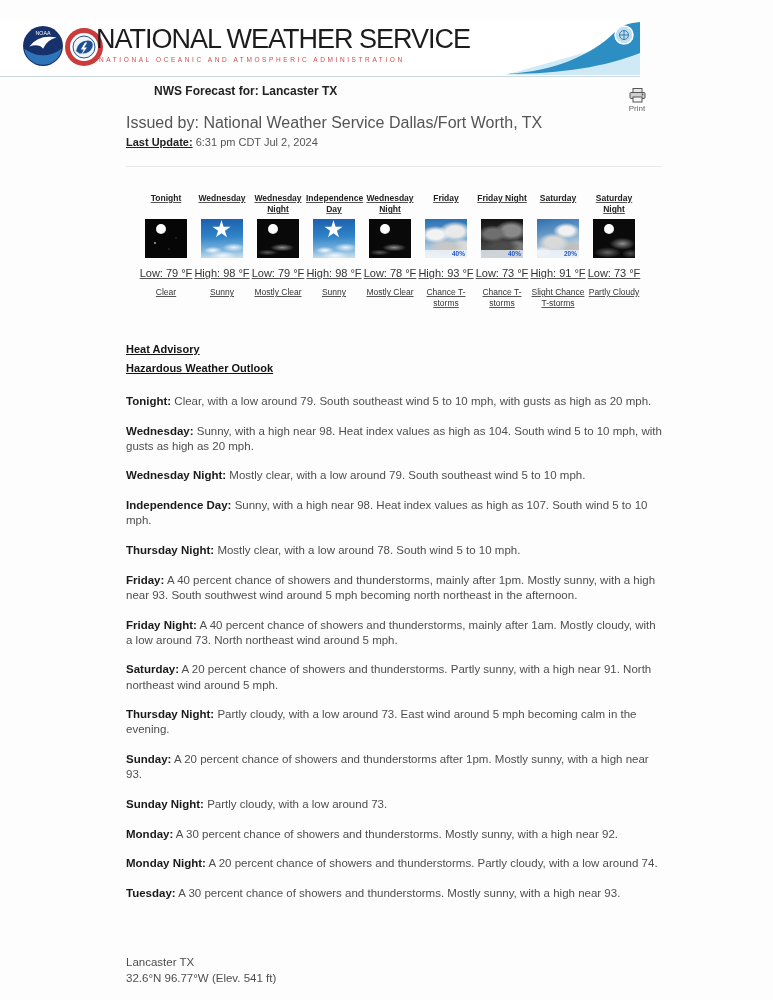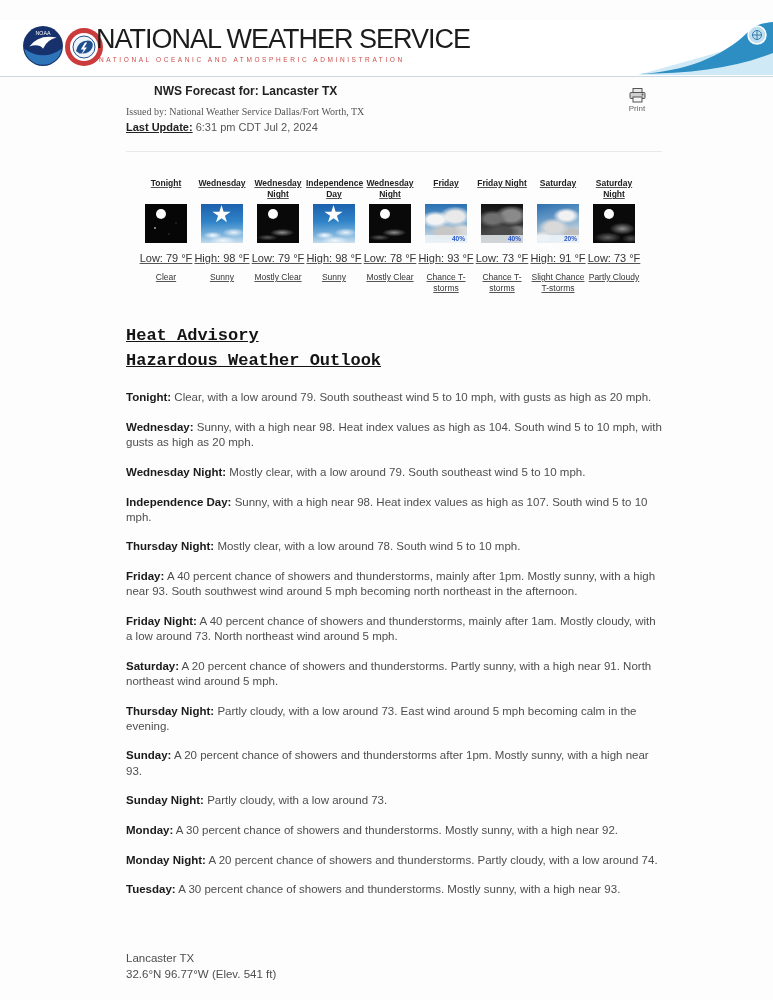--- a/index.html
+++ b/index.html
@@ -1,34 +1,34 @@
 <!DOCTYPE html>
 <html><head>
 <meta charset="utf-8">
 <style>
   html,body{margin:0;padding:0;}
   body{
     width:773px;height:1000px;background:#fdfdfd;position:relative;
     font-family:"Liberation Sans",sans-serif;color:#555;overflow:hidden;
   }
   
-  .banner{position:absolute;top:20px;left:0;width:773px;height:56px;background:#fff;
+  .banner{position:absolute;top:20px;left:0;width:640px;height:56px;background:#fff;
     border-bottom:1px solid #ccd8df;}
   .noaa-logo{position:absolute;left:22px;top:5px;}
   .nws-logo{position:absolute;left:64px;top:7px;}
   .site-title{position:absolute;left:96px;top:4px;font-size:27px;letter-spacing:-1px;
     color:#1c1c1c;white-space:nowrap;}
   .site-subtitle{position:absolute;left:99px;top:36px;font-size:6.5px;letter-spacing:2.6px;
     color:#cb4f4a;white-space:nowrap;}
   .swoosh{position:absolute;right:0;top:2px;}
   
   .content{position:absolute;left:126px;top:84px;width:536px;}
   .meta{position:relative;}
   .meta .line1{font-size:12px;font-weight:bold;color:#222;padding-left:28px;}
-  .meta .line2{font-size:10px;margin-top:8px;color:#555;font-family:Liberation Serif, serif;}
+  .meta .line2{font-size:16px;margin-top:16px;color:#555;}
   .meta .line3{font-size:11px;margin-top:4px;color:#555;}
   .meta .lu-label{font-weight:bold;text-decoration:underline;color:#222;}
   .print{position:absolute;right:12px;top:4px;text-align:center;font-size:8px;color:#666;
     cursor:pointer;width:26px;}
   .print svg{display:block;margin:0 auto 1px;}
   .sep{margin-top:18px;border-top:1px solid #e9e9e9;height:0;}
   
   .strip{display:flex;margin:26px 0 0 12px;width:512px;}
   .cell{width:56px;text-align:center;flex:0 0 56px;text-decoration:underline;}
   .dlabel{font-size:8.5px;font-weight:bold;color:#222;line-height:1.3;min-height:23px;}
@@ -75,22 +75,22 @@
       radial-gradient(ellipse 23px 11px at 50% 72%,#4c4c4c 40%,rgba(76,76,76,0) 78%),
       radial-gradient(ellipse 15px 9px at 86% 70%,#7b7b7b 40%,transparent 78%);}
   .icon-slight-chance-tstorms-day{background:linear-gradient(168deg,#2e6fae 0%,#5e94c4 32%,#b6cbdb 68%,#e6eaee 100%);}
   .icon-slight-chance-tstorms-day::before{content:"";position:absolute;inset:0;
     background:radial-gradient(ellipse 17px 10px at 70% 30%,#f1f1f1 42%,rgba(241,241,241,0) 78%),
       radial-gradient(ellipse 20px 12px at 40% 60%,#d9d9d9 42%,rgba(217,217,217,0) 78%),
       radial-gradient(ellipse 17px 9px at 85% 75%,#bfbfbf 40%,rgba(191,191,191,0) 78%),
       radial-gradient(ellipse 13px 8px at 15% 85%,#e6e6e6 40%,transparent 78%);}
   
   .hazards{margin-top:30px;}
-  .hazards a{display:inline-block;font-size:17px;font-weight:bold;color:#141414;
-    text-decoration:underline;line-height:1.45;cursor:pointer;font-family:Liberation Mono, monospace;}
+  .hazards a{display:inline-block;font-size:11px;font-weight:bold;color:#141414;
+    text-decoration:underline;line-height:1.45;cursor:pointer;}
   .detail{margin-top:17px;}
   .detail p{margin:0 0 14.5px;font-size:11.5px;line-height:1.32;color:#4e4e4e;}
   .detail b{color:#1a1a1a;}
   
   .footer{margin-top:54px;font-size:11.5px;color:#4e4e4e;line-height:1.35;}
   .footer .office{margin-top:16px;}
   .footer a{color:#3a3a3a;text-decoration:underline;cursor:pointer;margin-top:32px;}
 </style>
 </head>
 <body>

